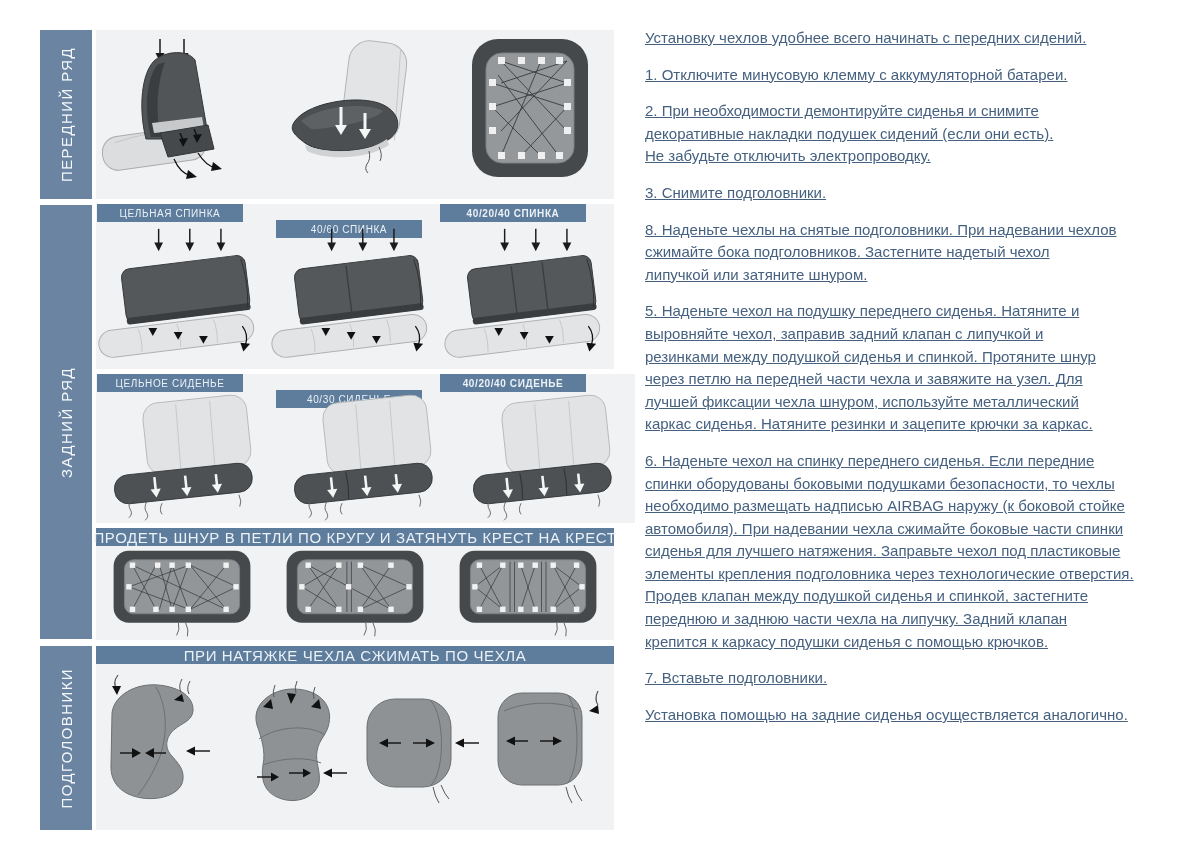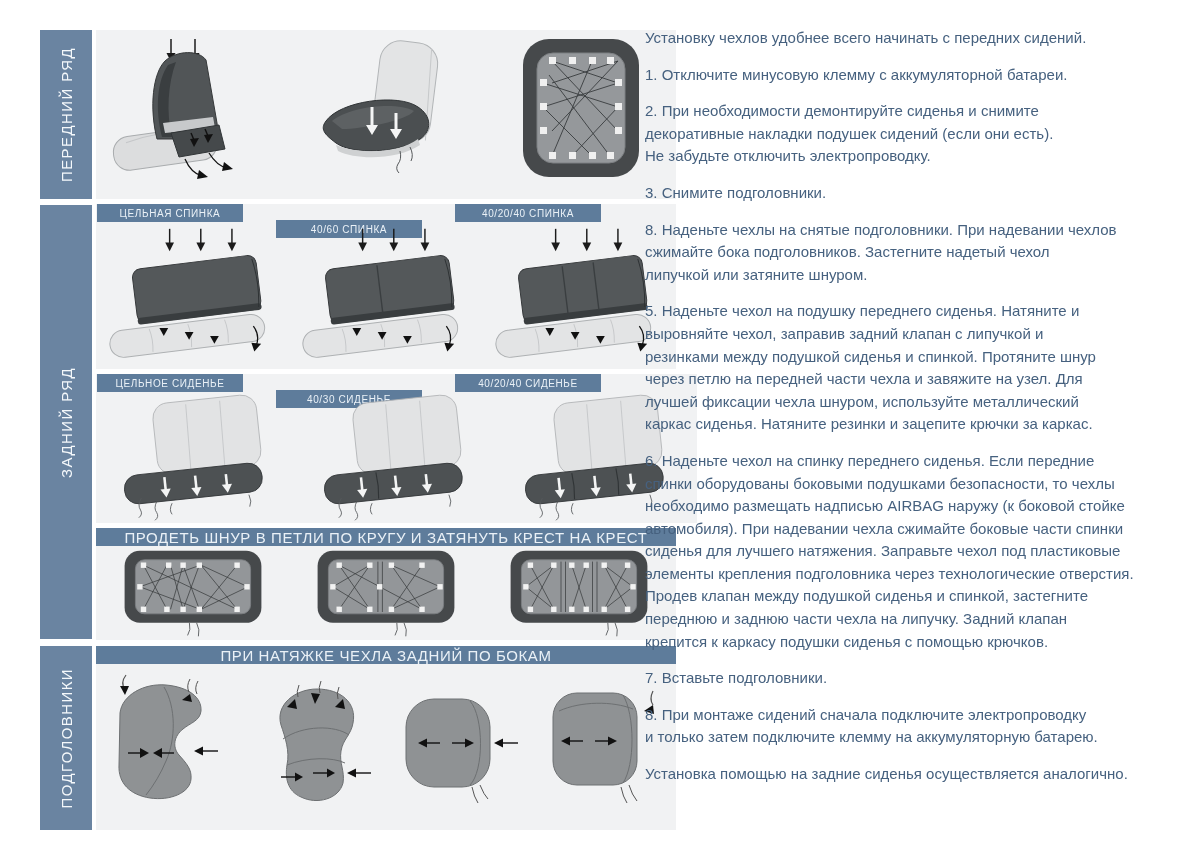--- a/index.html
+++ b/index.html
@@ -9,47 +9,47 @@
   
   .side-seg{position:absolute;left:40px;width:52px;background:var(--sidebar,#6a84a1);
             display:flex;align-items:center;justify-content:center;}
   .side-seg span{writing-mode:vertical-rl;transform:rotate(180deg);
                  color:#f4f8fb;font-size:15px;letter-spacing:1.4px;white-space:nowrap;}
   .seg1{top:30px;height:169px;}
   .seg2{top:205px;height:434px;}
   .seg3{top:646px;height:184px;}
 
   
-  .panel{position:absolute;left:96px;width:580px;background:var(--panel,#f1f2f3);}
+  .panel{position:absolute;left:96px;width:518px;background:var(--panel,#f1f2f3);}
   .p1{top:30px;height:169px;}
   .p2a{top:204px;height:165px;}
   .p2b{top:374px;height:149px;padding-left:21px;}
   .p2c{top:528px;height:112px;}
   .p3{top:646px;height:184px;}
 
   .colbar{position:absolute;top:0;height:18px;width:146px;background:var(--bar,#5e7c9b);
           color:var(--bartext,#eaf1f7);font-size:10px;letter-spacing:.6px;
           display:flex;align-items:center;justify-content:center;white-space:nowrap;}
-  .cb1{left:1px;} .cb2{left:180px;margin-top:16px;} .cb3{left:359px;}
+  .cb1{left:1px;} .cb2{left:180px;margin-top:16px;} .cb3{left:344px;font-weight:bold;}
 
   .wideband{position:absolute;top:0;left:0;right:0;height:18px;background:var(--bar,#5e7c9b);
             color:var(--bartext,#eaf1f7);font-size:15px;letter-spacing:.6px;
             display:flex;align-items:center;justify-content:center;white-space:nowrap;}
 
   .drow{position:absolute;left:0;right:0;display:flex;}
   .p1 .drow{top:2px;bottom:2px;}
   .p2a .drow,.p2b .drow{top:19px;bottom:0;}
   .p2c .drow{top:20px;bottom:0;}
   .p3 .drow{top:20px;bottom:0;}
   .dcell{flex:1;display:flex;align-items:center;justify-content:center;}
 
   
   .instructions{position:absolute;left:645px;top:27px;width:548px;}
   .instructions p{margin:0 0 14px 0;color:var(--text,#46617f);font-size:15px;
-                  line-height:22.6px;white-space:pre-line;}
+                  line-height:22.6px;white-space:pre-line;text-decoration:underline;}
 </style>
 </head>
 <body>
 
 <div class="page">
 
   <div class="side-seg seg1">
     <span>ПЕРЕДНИЙ РЯД</span>
   </div>
   <div class="side-seg seg2">
@@ -428,21 +428,21 @@
               <rect x="137" y="39" width="6" height="6"></rect>
           </g>
           <path d="M112,82 q2,8 -2,14" fill="none" stroke="#55585a"></path>
           <path d="M120,82 q4,8 2,15" fill="none" stroke="#55585a"></path>
         </svg>
       </div>
     </div>
   </section>
 
   <section class="panel p3">
-    <div class="wideband">ПРИ НАТЯЖКЕ ЧЕХЛА ЗАДНИЙ ПО БОКАМ</div>
+    <div class="wideband">ПРИ НАТЯЖКЕ ЧЕХЛА СЖИМАТЬ ПО ЧЕХЛА</div>
     <div class="drow">
       <div class="dcell">
         <svg width="126" height="156" viewBox="0 0 126 150">
           <path d="M14,40 C16,22 38,10 60,12 C82,14 96,24 95,38 C94,48 84,50 77,56 C68,63 66,74 73,82 C80,90 86,96 85,106 C84,120 64,128 44,125 C24,122 12,110 13,92 Z" fill="#8f9294" stroke="#6d7072"></path>
           <path d="M58,14 C70,34 70,66 60,88 C55,100 48,112 40,122" fill="none" stroke="#6d7072"></path>
           <line x1="22" y1="80" x2="34" y2="80" stroke="#111" stroke-width="1.4"></line>
           <polygon points="34,75 34,85 43,80" fill="#111"></polygon>
           <line x1="68" y1="80" x2="56" y2="80" stroke="#111" stroke-width="1.4"></line>
           <polygon points="56,75 56,85 47,80" fill="#111"></polygon>
           <line x1="112" y1="78" x2="97" y2="78" stroke="#111" stroke-width="1.4"></line>
@@ -519,18 +519,16 @@
     <p>6. Наденьте чехол на спинку переднего сиденья. Если передние
 спинки оборудованы боковыми подушками безопасности, то чехлы
 необходимо размещать надписью AIRBAG наружу (к боковой стойке
 автомобиля). При надевании чехла сжимайте боковые части спинки
 сиденья для лучшего натяжения. Заправьте чехол под пластиковые
 элементы крепления подголовника через технологические отверстия.
 Продев клапан между подушкой сиденья и спинкой, застегните
 переднюю и заднюю части чехла на липучку. Задний клапан
 крепится к каркасу подушки сиденья с помощью крючков.</p>
     <p>7. Вставьте подголовники.</p>
-    <p>8. При монтаже сидений сначала подключите электропроводку
-и только затем подключите клемму на аккумуляторную батарею.</p>
     <p>Установка помощью на задние сиденья осуществляется аналогично.</p>
   </main>
 
 </div>
 
 </body></html>

